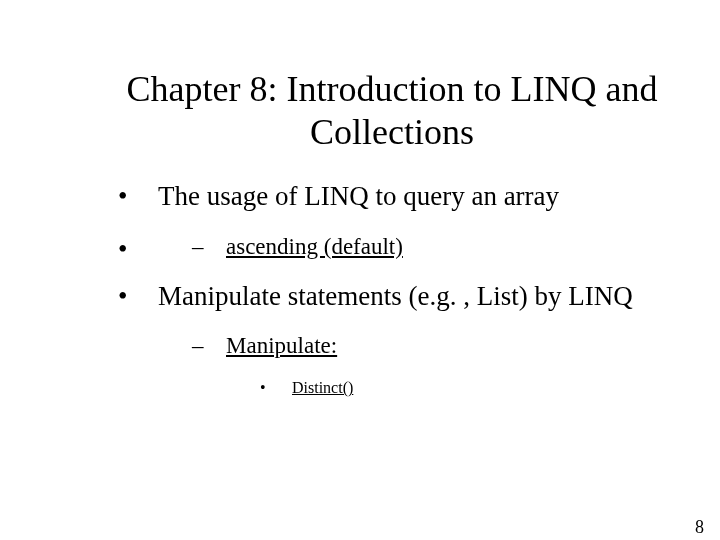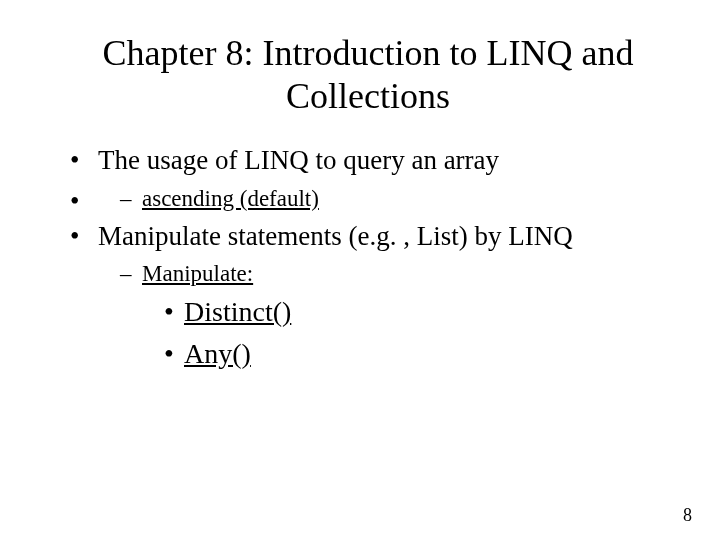--- a/index.html
+++ b/index.html
@@ -1,16 +1,16 @@
 <!DOCTYPE html>
 <html><head>
   <meta charset="utf-8">
   <style>
     * {
-      margin: 4px;
+      margin: 16px;
       padding: 0;
       box-sizing: border-box;
     }
     body {
       width: 720px;
       height: 540px;
       background: #ffffff;
       font-family: "Times New Roman", Times, serif;
       color: #000000;
       position: relative;
@@ -55,21 +55,21 @@
       content: "–";
       position: absolute;
       left: 0;
       top: 0;
     }
     .sub-sub-list {
       list-style: none;
       padding-left: 18px;
     }
     .sub-sub-list > li {
-      font-size: 28px;
+      font-size: 16px;
       line-height: 1.35;
       position: relative;
       padding-left: 16px;
     }
     .sub-sub-list > li::before {
       content: "•";
       position: absolute;
       left: 0;
       top: 0;
     }
@@ -98,22 +98,19 @@
   </li>
   <li>
     <span>Manipulate statements (e.g. , List) by LINQ</span>
     <ul class="sub-list">
       <li>
         <span>Manipulate:</span>
         <ul class="sub-sub-list">
           <li>
             <span>Distinct()</span>
           </li>
-          <li>
-            <span>Any()</span>
-          </li>
         </ul>
       </li>
     </ul>
   </li>
 </ul>
 
 <div class="page-number">8</div>
 
 </body></html>

